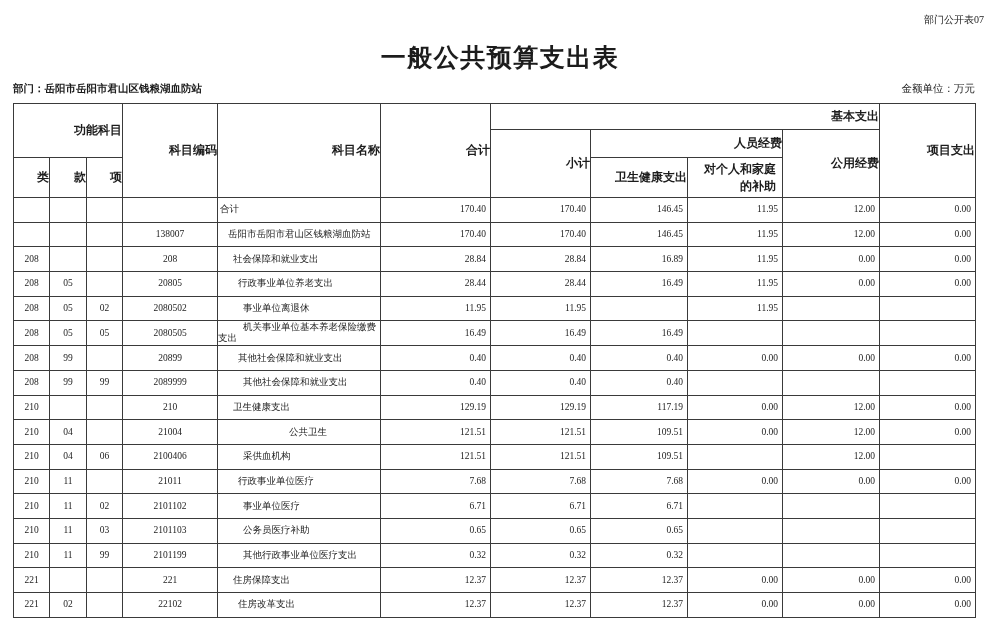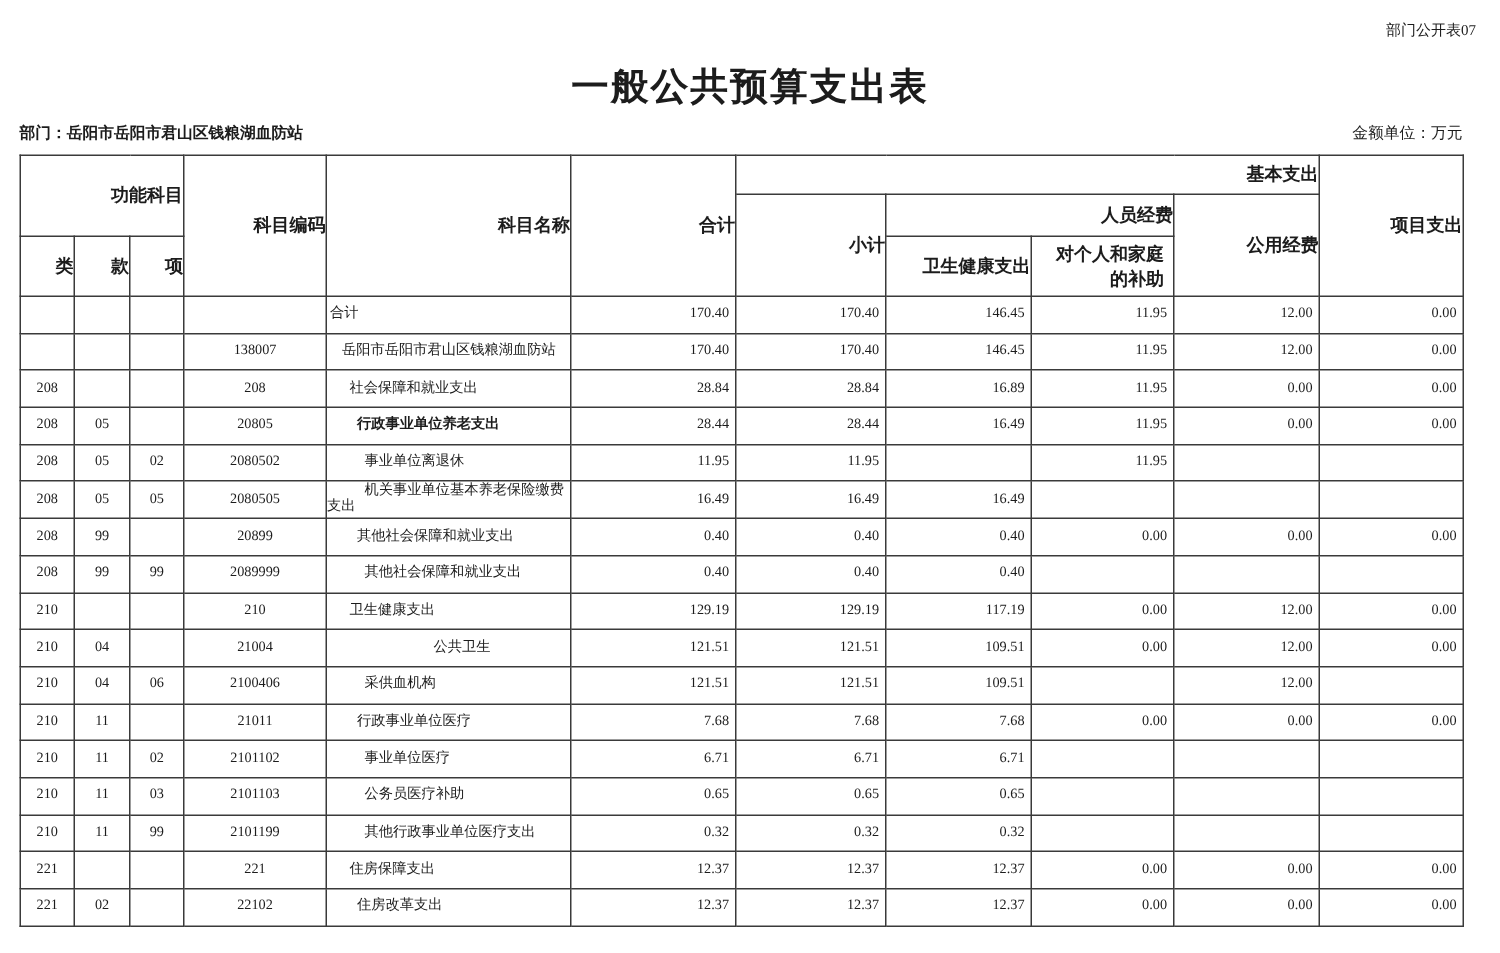--- a/index.html
+++ b/index.html
@@ -117,21 +117,21 @@
     <td class="num">16.89</td>
     <td class="num">11.95</td>
     <td class="num">0.00</td>
     <td class="num">0.00</td>
   </tr>
       <tr>
     <td class="code">208</td>
     <td class="code">05</td>
     <td class="code"></td>
     <td class="code">20805</td>
-    <td class="name" style="text-indent: 20px; font-weight: bold;">行政事业单位养老支出</td>
+    <td class="name" style="text-indent: 20px;">行政事业单位养老支出</td>
     <td class="num">28.44</td>
     <td class="num">28.44</td>
     <td class="num">16.49</td>
     <td class="num">11.95</td>
     <td class="num">0.00</td>
     <td class="num">0.00</td>
   </tr>
       <tr>
     <td class="code">208</td>
     <td class="code">05</td>

